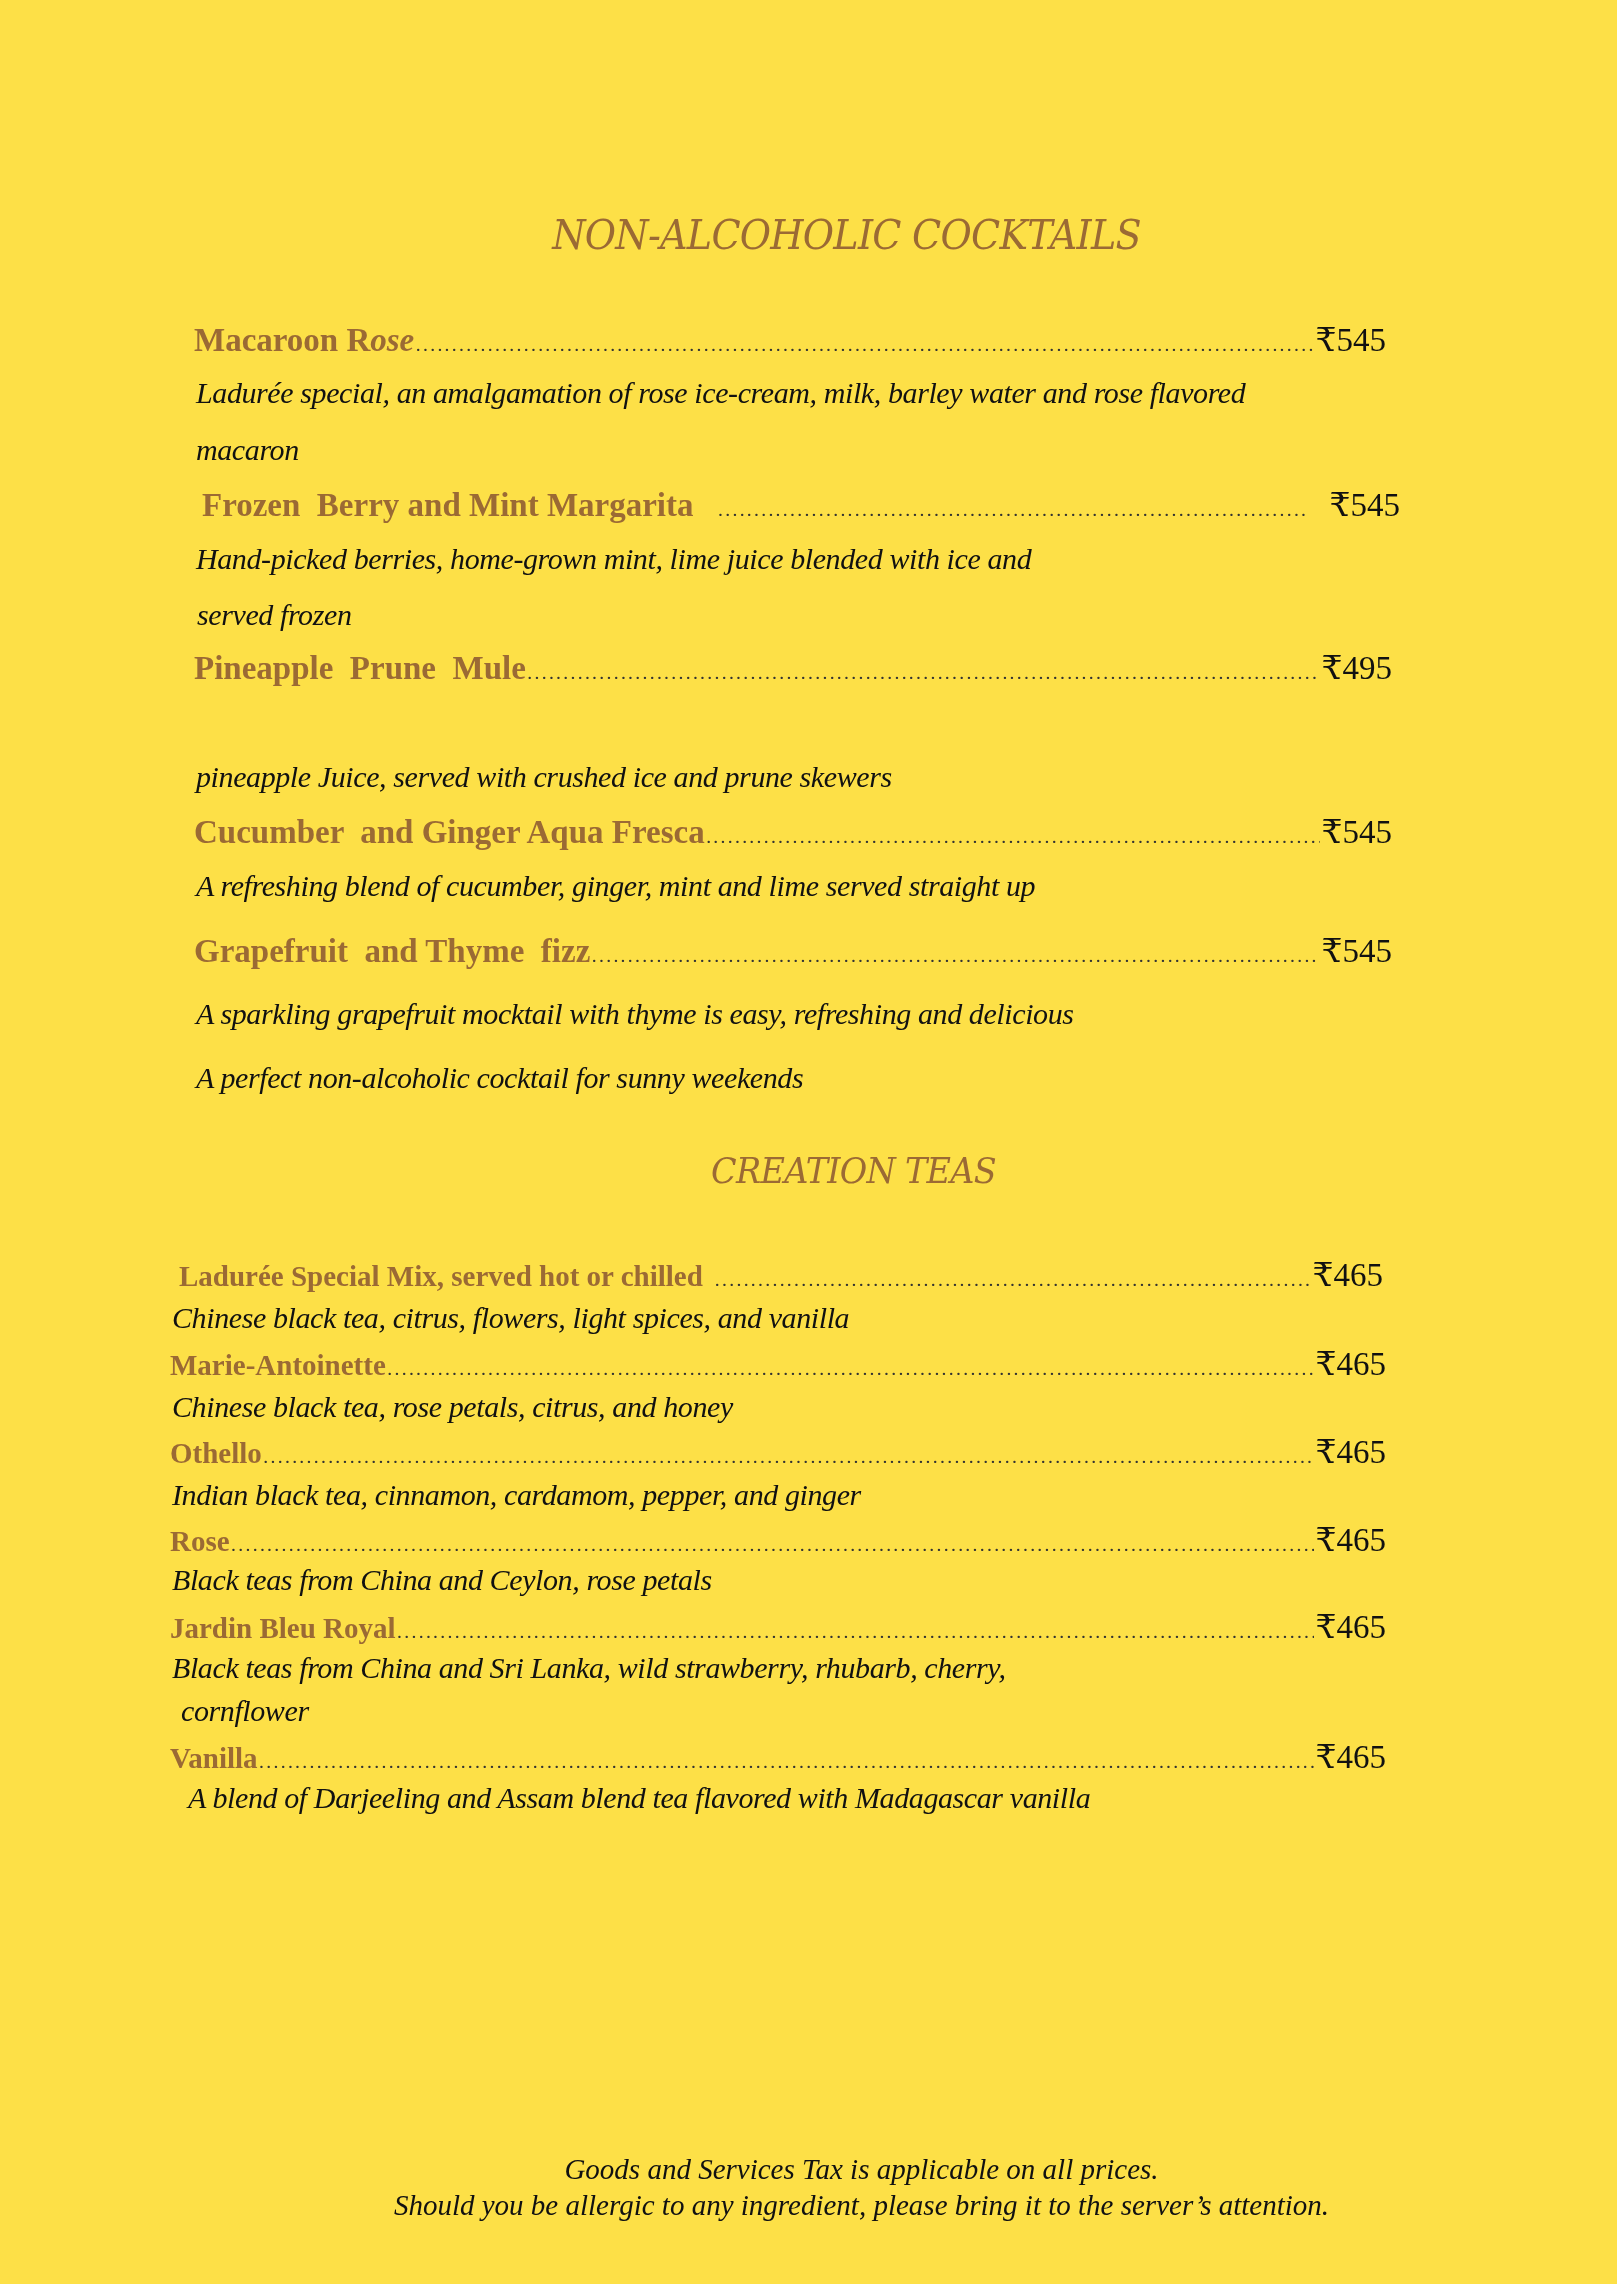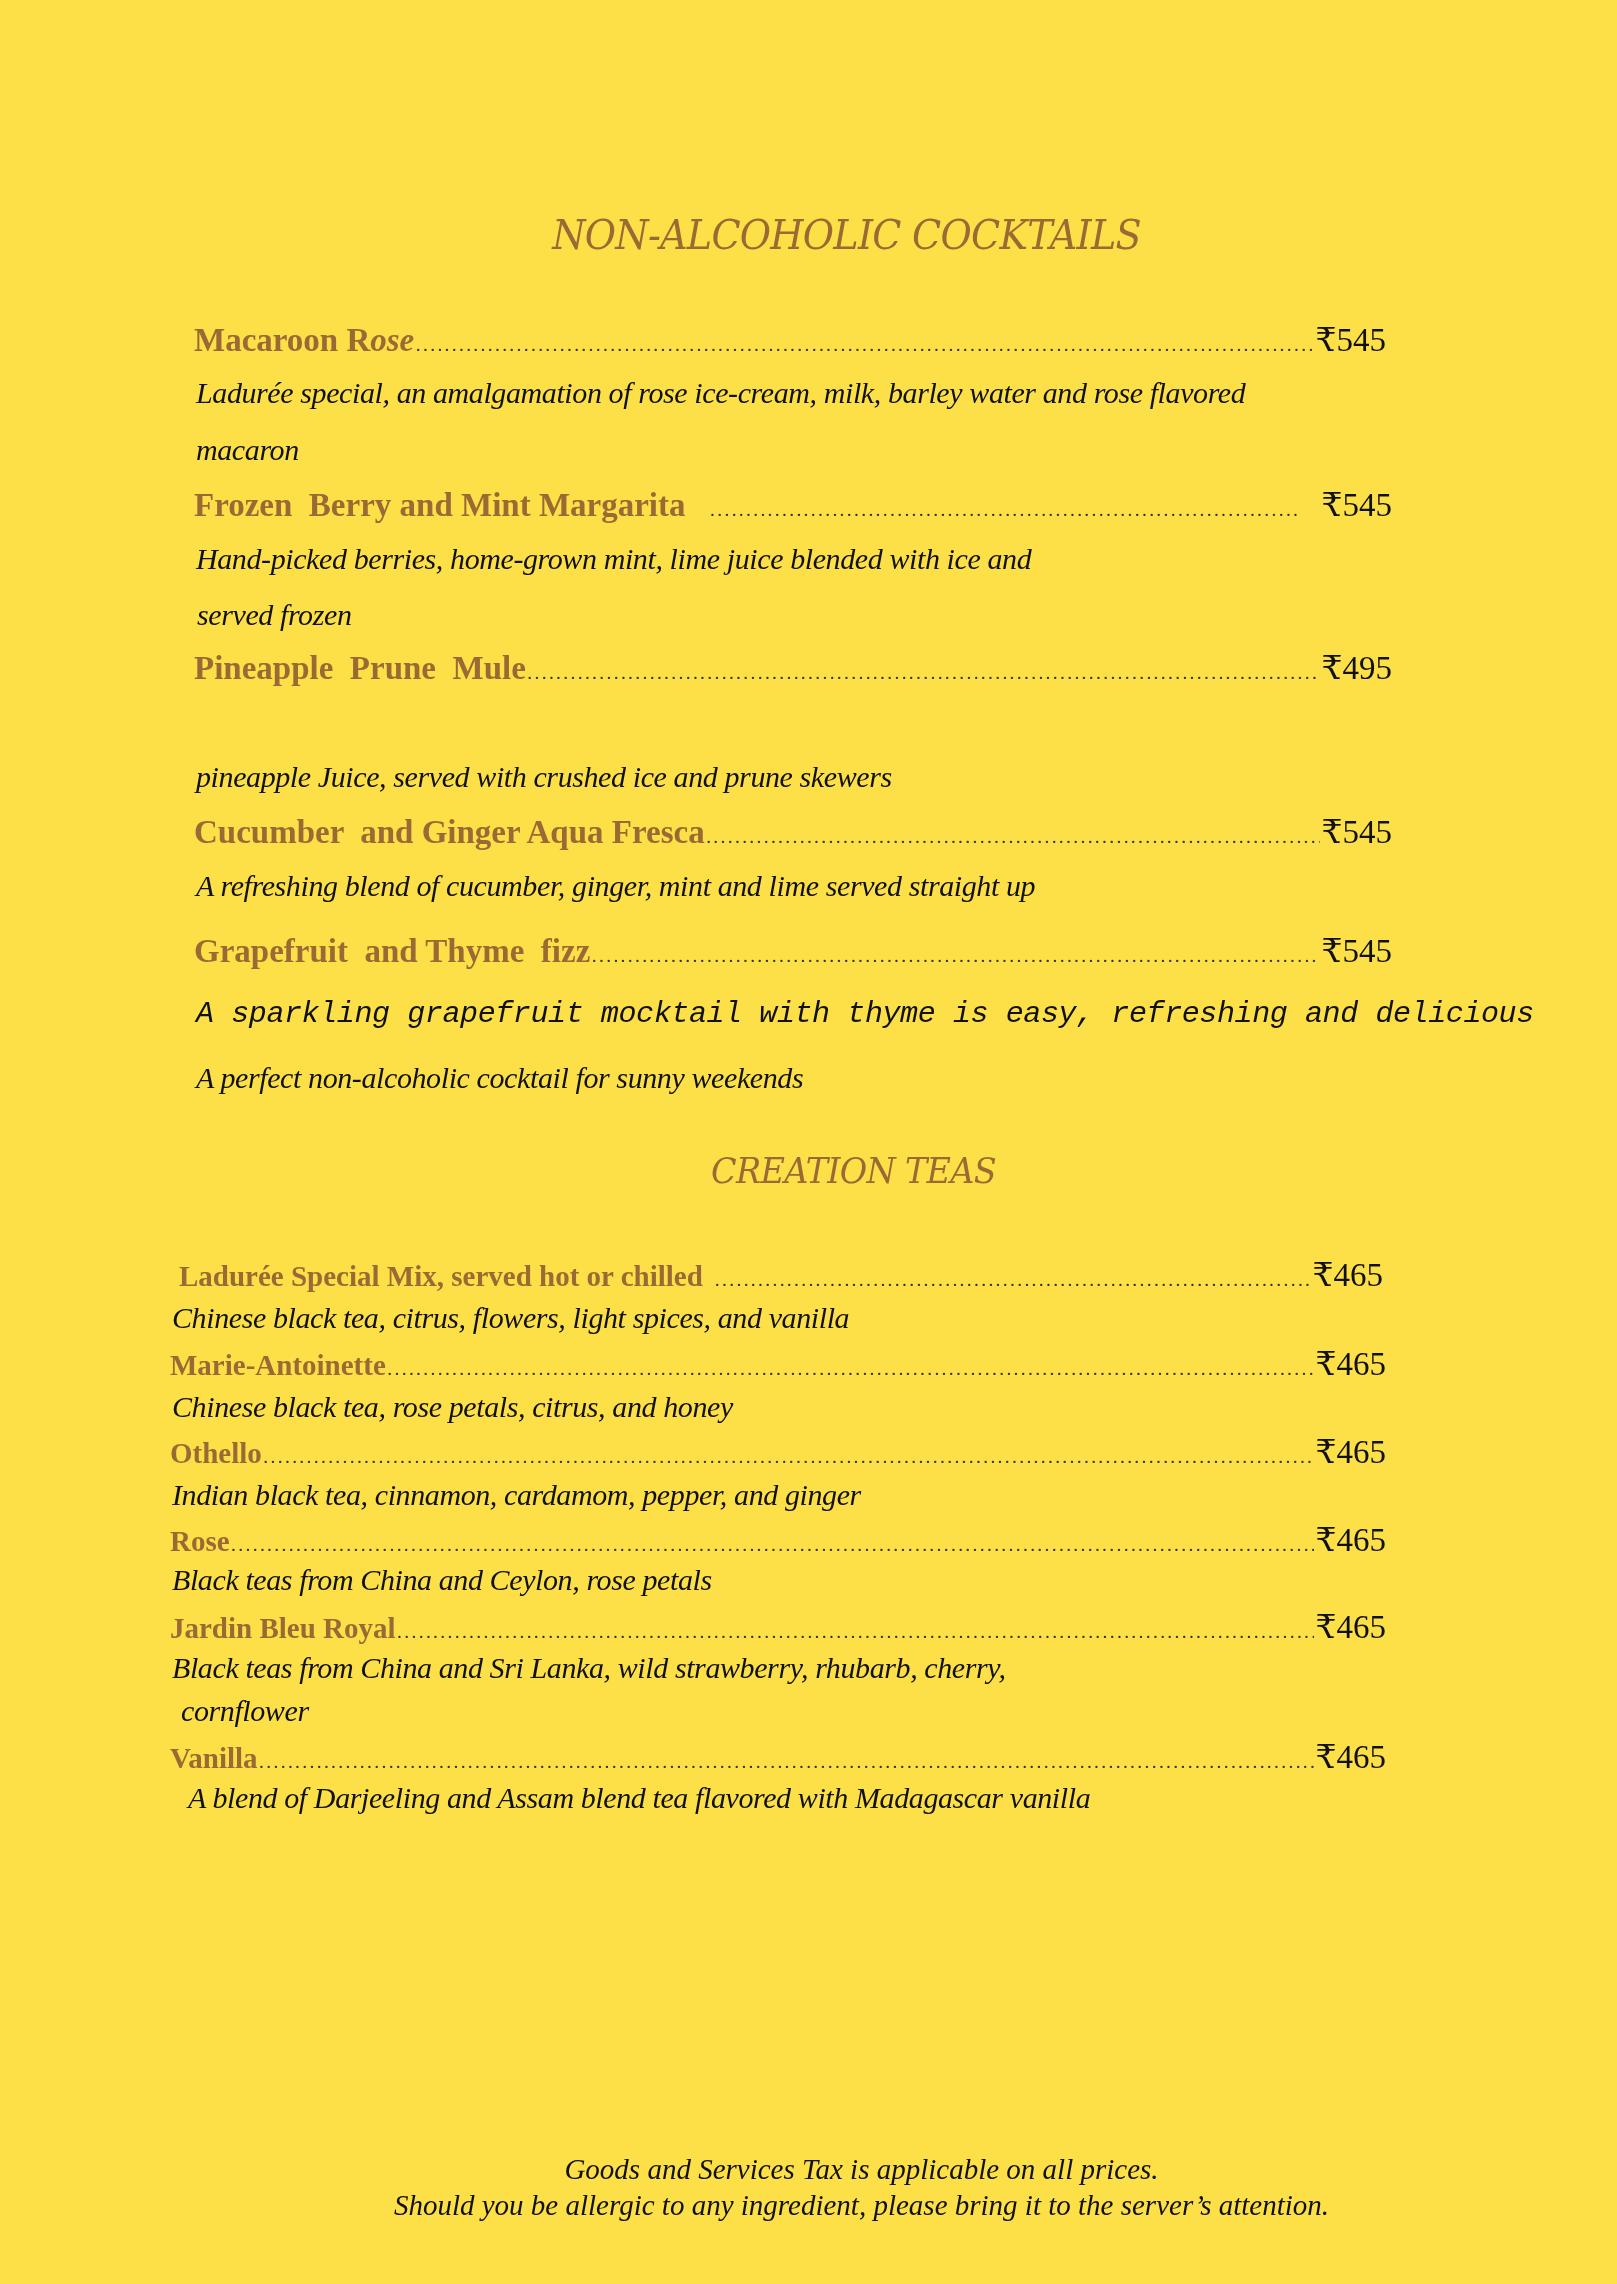--- a/index.html
+++ b/index.html
@@ -65,21 +65,21 @@
   <div class="section-title t1">NON-ALCOHOLIC COCKTAILS</div>
 
   <div class="row cock" style="left:194px; top:320px; width:1192px;">
     <span class="name"><span>Macaroon R</span><span class="it">ose</span></span>
     <span class="dots"></span>
     <span class="price">₹545</span>
   </div>
   <div class="desc" style="left:196px; top:376px;">Ladurée special, an amalgamation of rose ice-cream, milk, barley water and rose flavored</div>
   <div class="desc" style="left:196px; top:433px;">macaron</div>
 
-  <div class="row cock" style="left:194px; top:485px; width:1198px;gap:23px;">
+  <div class="row cock" style="left:202px; top:485px; width:1198px;gap:23px;">
     <span class="name" style="white-space:pre;">Frozen  Berry and Mint Margarita</span>
     <span class="dots"></span>
     <span class="price">₹545</span>
   </div>
   <div class="desc" style="left:196px; top:542px;">Hand-picked berries, home-grown mint, lime juice blended with ice and</div>
   <div class="desc" style="left:197px; top:598px;">served frozen</div>
 
   <div class="row cock" style="left:194px; top:648px; width:1198px;">
     <span class="name" style="white-space:pre;">Pineapple  Prune  Mule</span>
     <span class="dots"></span>
@@ -92,21 +92,21 @@
     <span class="dots"></span>
     <span class="price">₹545</span>
   </div>
   <div class="desc" style="left:196px; top:869px;">A refreshing blend of cucumber, ginger, mint and lime served straight up</div>
 
   <div class="row cock" style="left:194px; top:931px; width:1198px;">
     <span class="name" style="white-space:pre;">Grapefruit  and Thyme  fizz</span>
     <span class="dots"></span>
     <span class="price">₹545</span>
   </div>
-  <div class="desc" style="left:196px; top:997px;font-family:Liberation Mono, monospace;">A sparkling grapefruit mocktail with thyme is easy, refreshing and delicious</div>
+  <div class="desc" style="left:196px; top:997px;">A sparkling grapefruit mocktail with thyme is easy, refreshing and delicious</div>
   <div class="desc" style="left:196px; top:1061px;">A perfect non-alcoholic cocktail for sunny weekends</div>
 
   <div class="section-title t2">CREATION TEAS</div>
 
   <div class="row tea" style="left:179px; top:1255px; width:1204px;">
     <span class="name">Ladurée Special Mix, served hot or chilled</span>
     <span class="dots" style="margin-left:12px;"></span>
     <span class="price">₹465</span>
   </div>
   <div class="desc" style="left:172px; top:1301px;">Chinese black tea, citrus, flowers, light spices, and vanilla</div>

